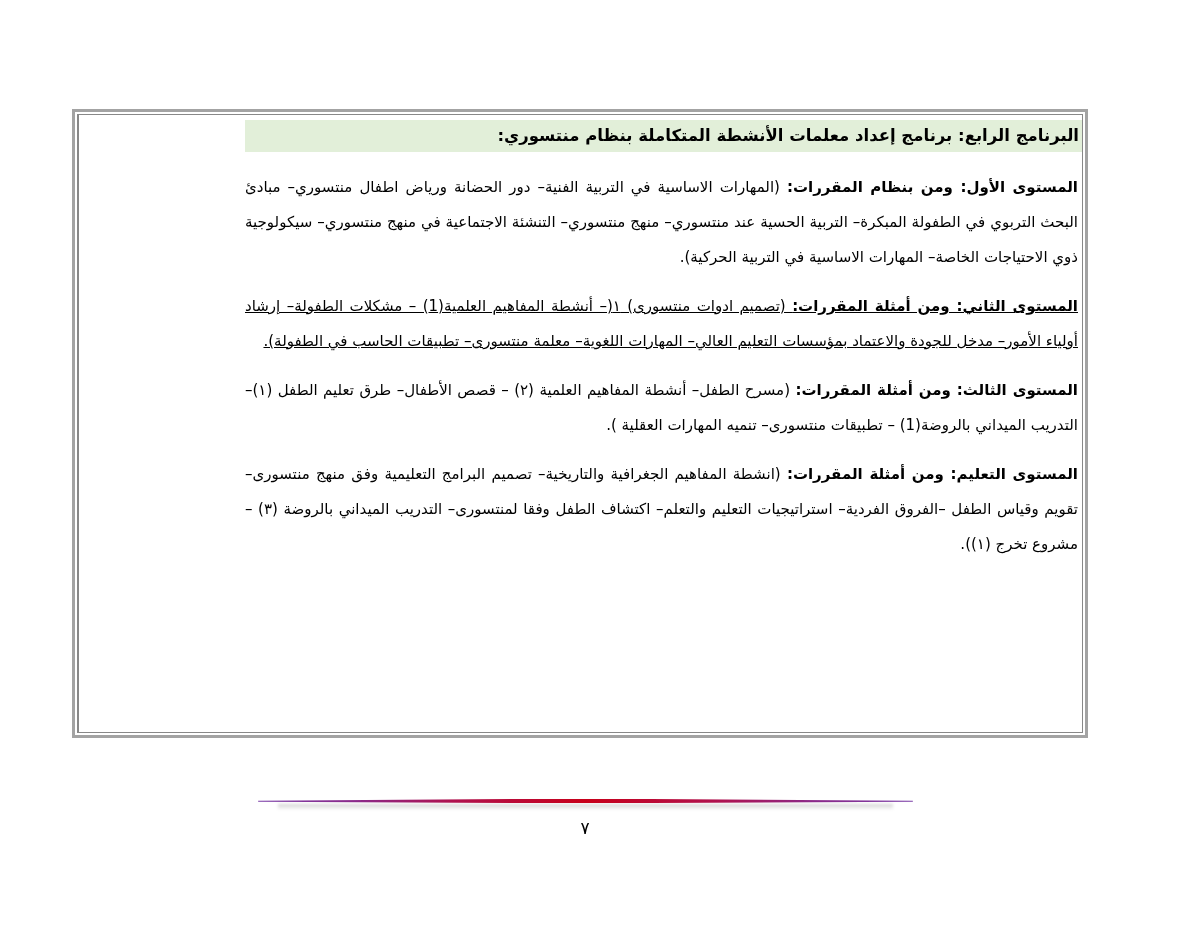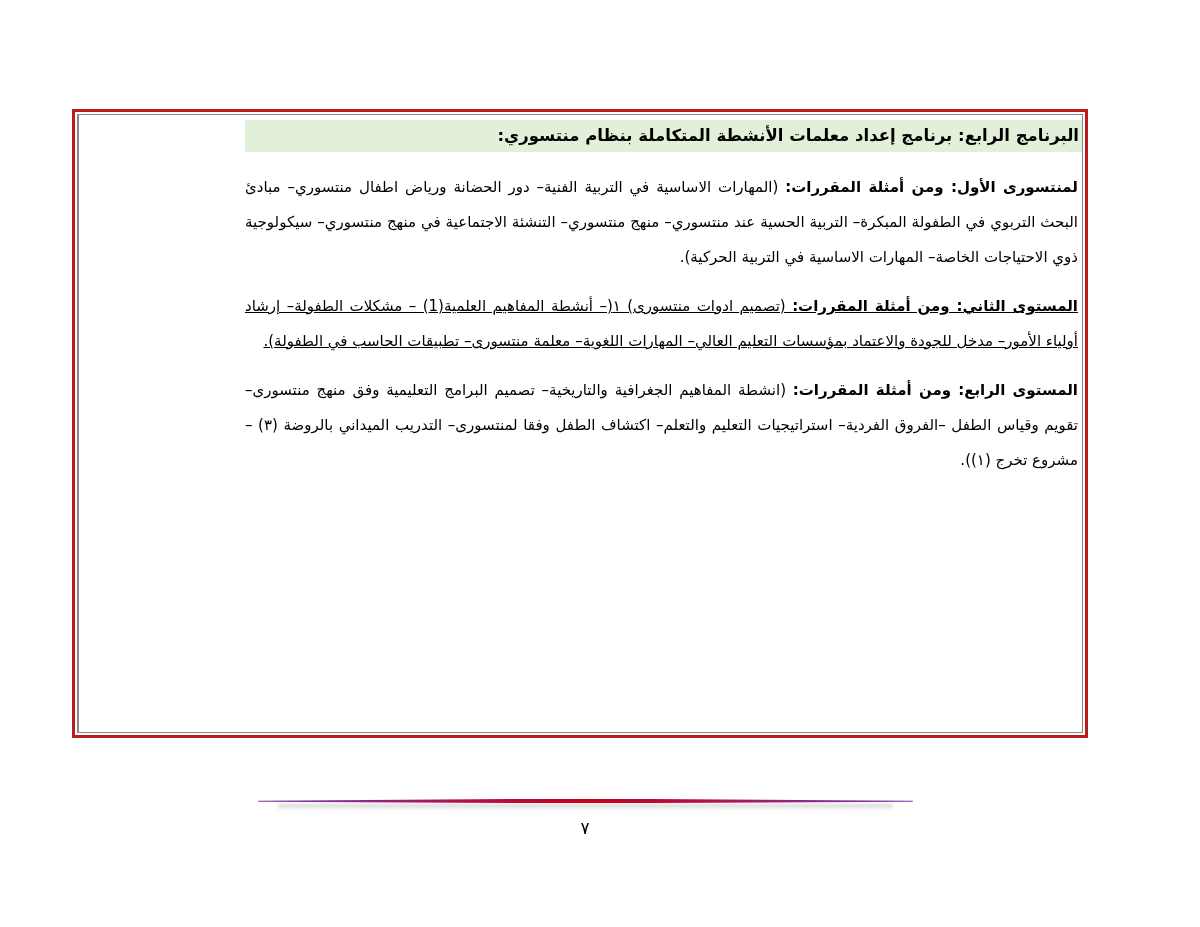--- a/index.html
+++ b/index.html
@@ -15,21 +15,21 @@
       font-family: "Liberation Serif", "DejaVu Serif", serif;
       color: #000;
     }
     .page-frame {
       position: absolute;
       left: 72px;
       top: 109px;
       width: 1016px;
       height: 629px;
       box-sizing: border-box;
-      border: 3px solid #b91c1c;
+      border: 3px solid #a3a3a3;
       padding: 2px;
       background: #fff;
     }
     .page-frame-inner {
       position: absolute;
       left: 2px; top: 2px; right: 2px; bottom: 2px;
       border: 1px solid #888;
       box-sizing: border-box;
     }
     .table-grid {
@@ -112,30 +112,33 @@
 </head>
 <body>
 
 <div class="page-frame">
   <div class="page-frame-inner"></div>
   <div class="table-grid">
     <div class="content-cell">
       <div class="program-heading">البرنامج الرابع: برنامج إعداد معلمات الأنشطة المتكاملة بنظام منتسوري:</div>
 
       <p class="level-block first" style="margin-bottom:0;">
-        <span class="level-label">لمنتسورى الأول: ومن أمثلة المقررات:</span><span> (المهارات الاساسية في التربية الفنية– دور الحضانة ورياض اطفال منتسوري– مبادئ البحث التربوي في الطفولة المبكرة– التربية الحسية عند منتسوري– منهج منتسوري– التنشئة الاجتماعية في منهج منتسوري– سيكولوجية ذوي الاحتياجات الخاصة– المهارات الاساسية في التربية الحركية).</span>
+        <span class="level-label">المستوى الأول: ومن بنظام المقررات:</span><span> (المهارات الاساسية في التربية الفنية– دور الحضانة ورياض اطفال منتسوري– مبادئ البحث التربوي في الطفولة المبكرة– التربية الحسية عند منتسوري– منهج منتسوري– التنشئة الاجتماعية في منهج منتسوري– سيكولوجية ذوي الاحتياجات الخاصة– المهارات الاساسية في التربية الحركية).</span>
       </p>
 
       <p class="level-block" style="margin-bottom:0;text-decoration:underline;">
         <span class="level-label">المستوى الثاني: ومن أمثلة المقررات:</span><span> (تصميم ادوات منتسورى) ١(– أنشطة المفاهيم العلمية(1)  – مشكلات الطفولة– إرشاد أولياء الأمور– مدخل للجودة والاعتماد بمؤسسات التعليم العالي– المهارات اللغوية– معلمة منتسورى– تطبيقات الحاسب في الطفولة).</span>
       </p>
 
+      <p class="level-block" style="margin-bottom:0;">
+        <span class="level-label">المستوى الثالث: ومن أمثلة المقررات:</span><span> (مسرح الطفل– أنشطة المفاهيم العلمية (٢) – قصص الأطفال– طرق تعليم الطفل (١)– التدريب الميداني بالروضة(1) – تطبيقات منتسورى– تنميه المهارات العقلية ).</span>
+      </p>
 
       <p class="level-block" style="margin-bottom:0;">
-        <span class="level-label">المستوى الرابع: ومن أمثلة المقررات:</span><span> (انشطة المفاهيم الجغرافية والتاريخية– تصميم البرامج التعليمية وفق منهج منتسورى– تقويم وقياس الطفل –الفروق الفردية– استراتيجيات التعليم والتعلم– اكتشاف الطفل وفقا لمنتسورى– التدريب الميداني بالروضة (٣) –مشروع تخرج (١)).</span>
+        <span class="level-label">المستوى التعليم: ومن أمثلة المقررات:</span><span> (انشطة المفاهيم الجغرافية والتاريخية– تصميم البرامج التعليمية وفق منهج منتسورى– تقويم وقياس الطفل –الفروق الفردية– استراتيجيات التعليم والتعلم– اكتشاف الطفل وفقا لمنتسورى– التدريب الميداني بالروضة (٣) –مشروع تخرج (١)).</span>
       </p>
     </div>
     <div class="side-cell"></div>
   </div>
 </div>
 
 <div class="footer-rule">
   <div class="shadow"></div>
   <div class="bar"></div>
 </div>

